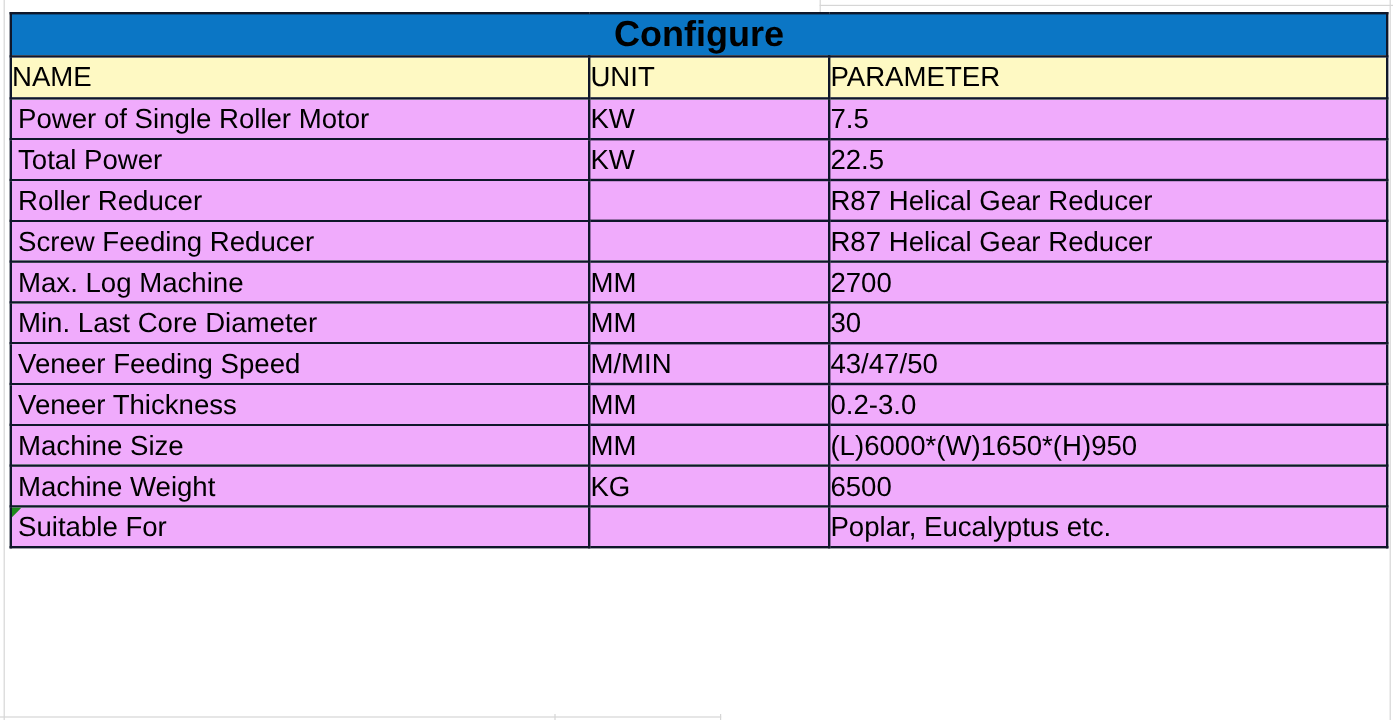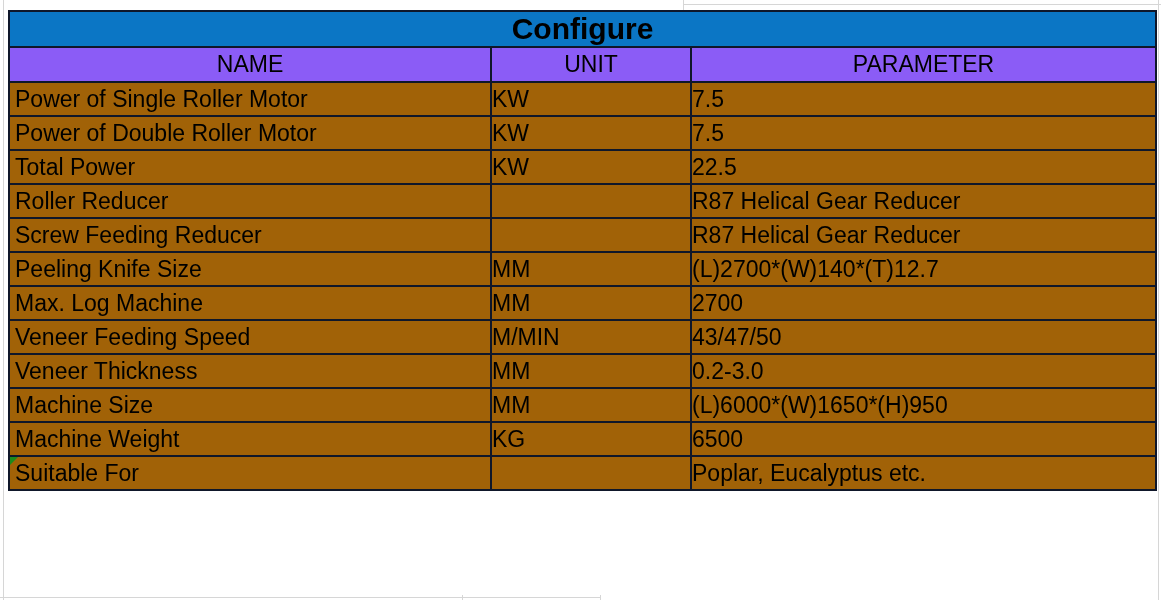--- a/index.html
+++ b/index.html
@@ -49,26 +49,26 @@
     height: 34px;
     background: #0b76c5;
     font-size: 30px;
     font-weight: bold;
     text-align: center;
     color: #000000;
   }
   .header-row th {
     height: 33px;
     font-weight: normal;
-    text-align: center;
-    background: #8b5cf6;
+    text-align: left;
+    background: #fef9c3;
   }
   tbody td {
     height: 32px;
-    background: #a16207;
+    background: #f0abfc;
   }
   td.c-name {
     text-align: left;
     padding-left: 5px;
     position: relative;
   }
   td.c-unit, td.c-param {
   }
   .note-tri {
     position: absolute;
@@ -107,48 +107,43 @@
       <th>PARAMETER</th>
     </tr>
   </thead>
   <tbody>
     <tr>
       <td class="c-name">Power of Single Roller Motor</td>
       <td class="c-unit">KW</td>
       <td class="c-param">7.5</td>
     </tr>
     <tr>
-      <td class="c-name">Power of Double Roller Motor</td>
-      <td class="c-unit">KW</td>
-      <td class="c-param">7.5</td>
-    </tr>
-    <tr>
       <td class="c-name">Total Power</td>
       <td class="c-unit">KW</td>
       <td class="c-param">22.5</td>
     </tr>
     <tr>
       <td class="c-name">Roller Reducer</td>
       <td class="c-unit"></td>
       <td class="c-param">R87 Helical Gear Reducer</td>
     </tr>
     <tr>
       <td class="c-name">Screw Feeding Reducer</td>
       <td class="c-unit"></td>
       <td class="c-param">R87 Helical Gear Reducer</td>
     </tr>
     <tr>
-      <td class="c-name">Peeling Knife Size</td>
-      <td class="c-unit">MM</td>
-      <td class="c-param">(L)2700*(W)140*(T)12.7</td>
-    </tr>
-    <tr>
       <td class="c-name">Max. Log Machine</td>
       <td class="c-unit">MM</td>
       <td class="c-param">2700</td>
+    </tr>
+    <tr>
+      <td class="c-name">Min. Last Core Diameter</td>
+      <td class="c-unit">MM</td>
+      <td class="c-param">30</td>
     </tr>
     <tr>
       <td class="c-name">Veneer Feeding Speed</td>
       <td class="c-unit">M/MIN</td>
       <td class="c-param">43/47/50</td>
     </tr>
     <tr>
       <td class="c-name">Veneer Thickness</td>
       <td class="c-unit">MM</td>
       <td class="c-param">0.2-3.0</td>

